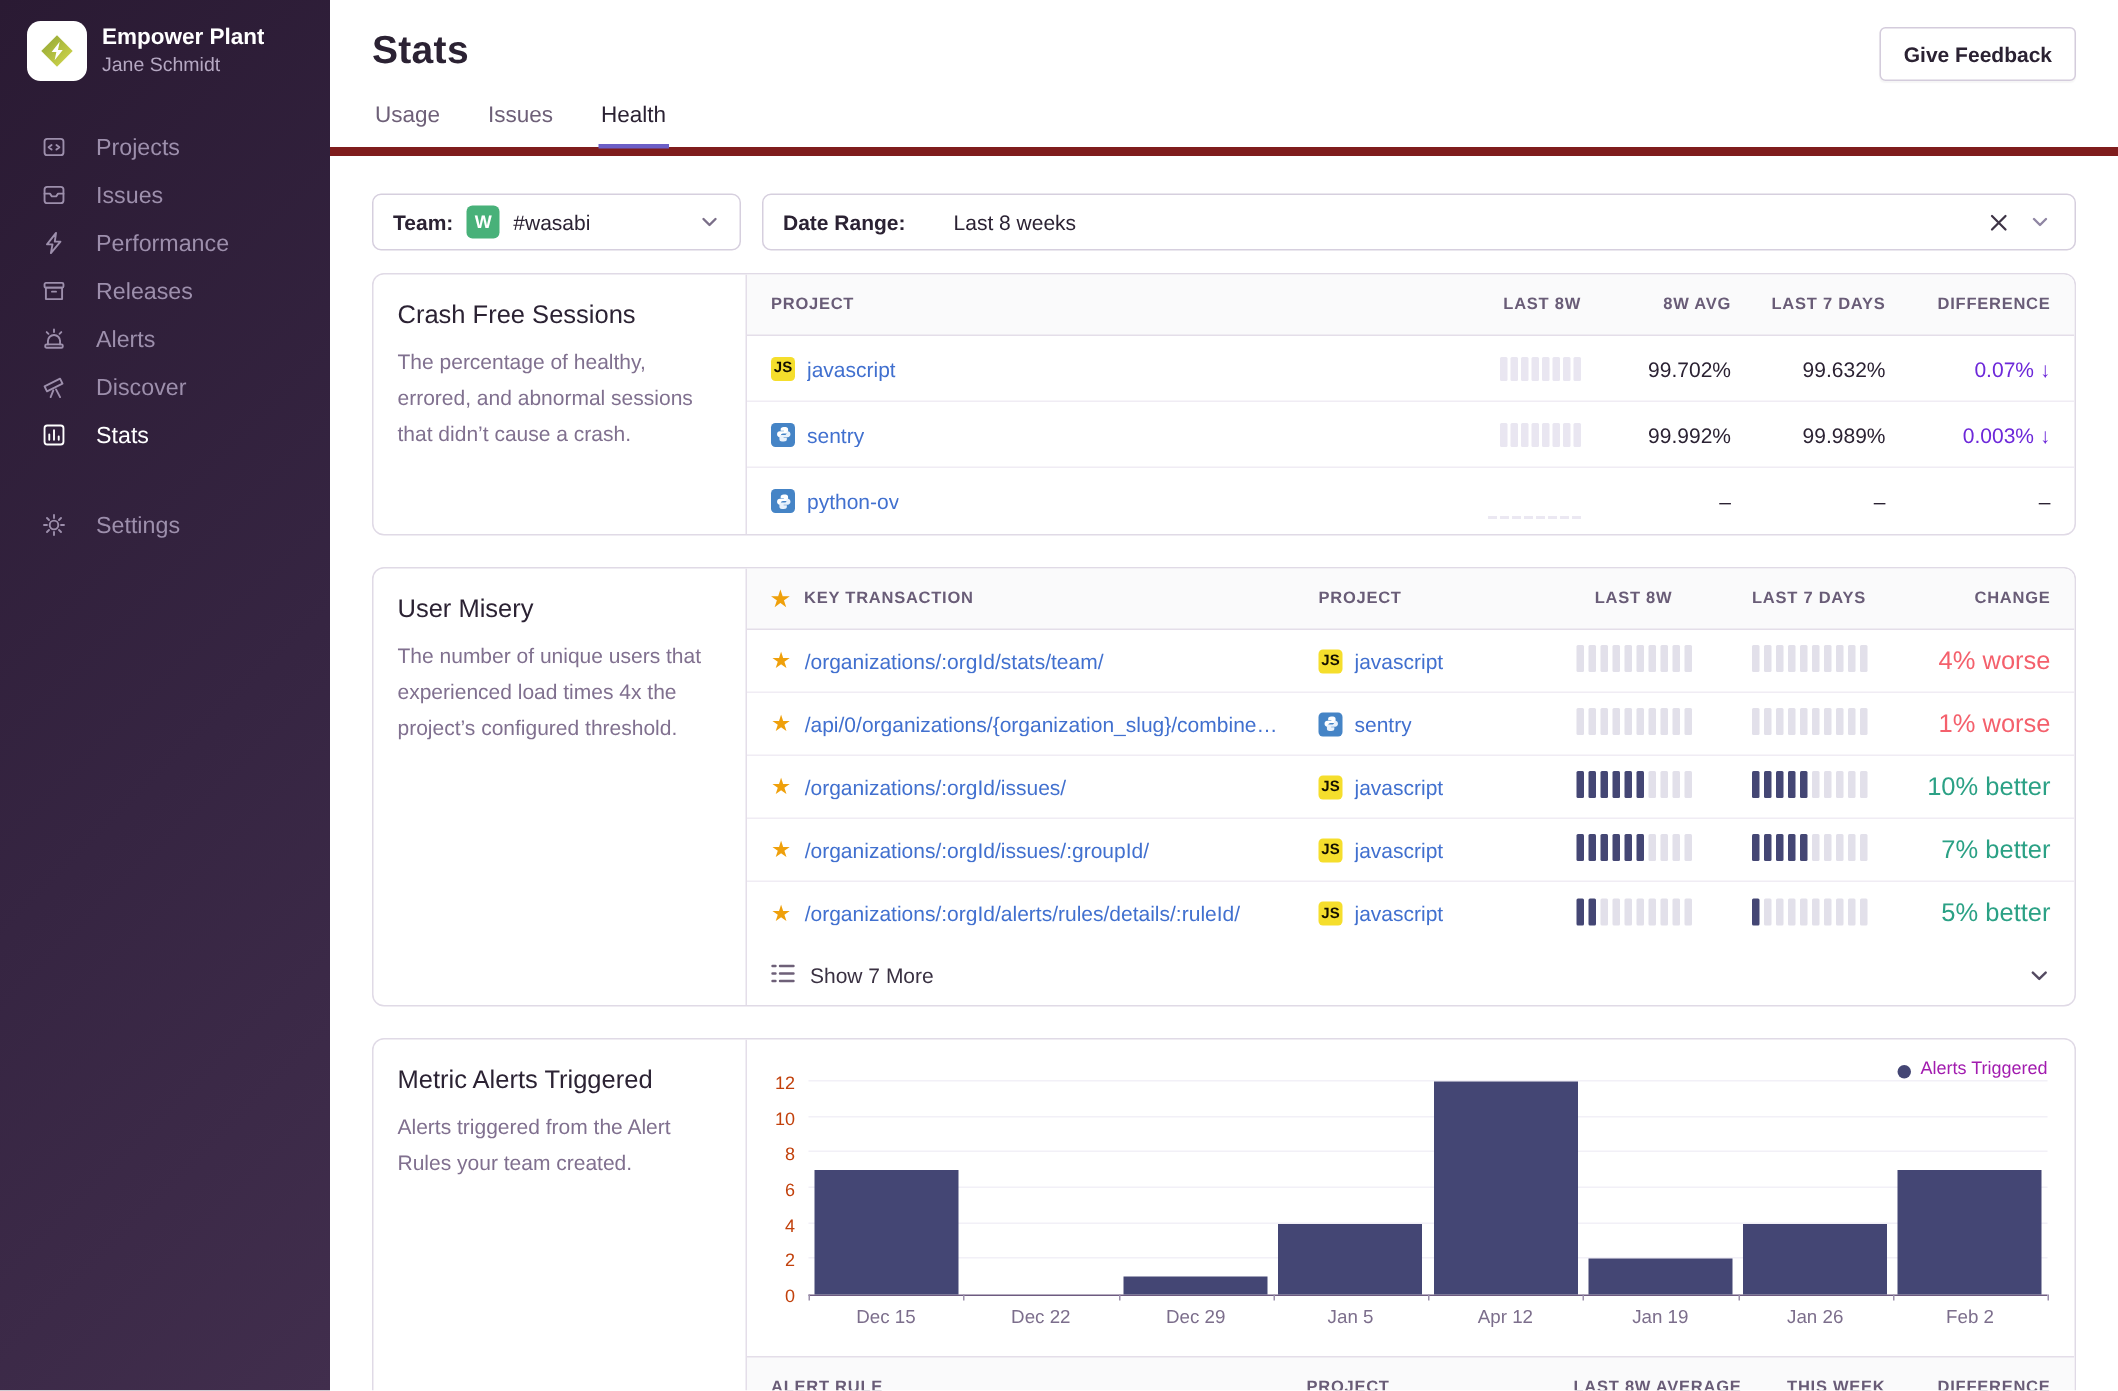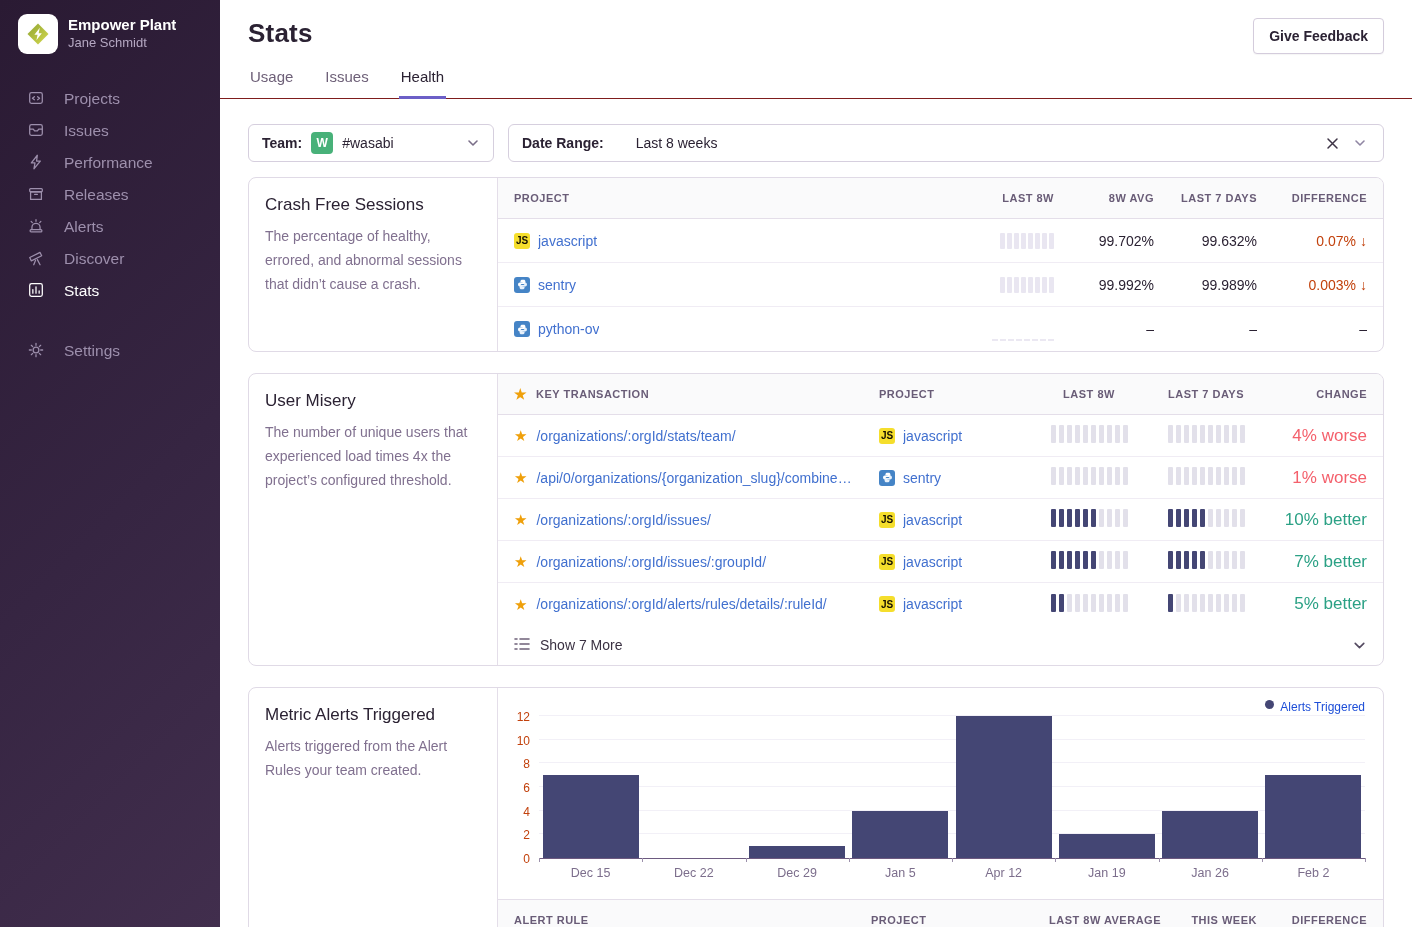--- a/index.html
+++ b/index.html
@@ -21,21 +21,21 @@
   .nav-item.gap { margin-top:28px; }
   .nav-icon { width:20px; height:20px; margin-right:18px; display:inline-flex; align-items:center; justify-content:center; }
   .nav-icon svg { width:18px; height:18px; }
 
   
   .main { flex:1; display:flex; flex-direction:column; min-width:0; }
   .page-header { display:flex; justify-content:space-between; align-items:flex-start; padding:18px 28px 0 28px; }
   .page-title { font-size:26px; font-weight:bold; color:#2b2233; letter-spacing:.2px; }
   .feedback-btn { background:#fff; border:1px solid #d4ccdc; border-radius:4px; padding:9px 15px; font-size:14px; font-weight:bold;
     color:#2b2233; cursor:pointer; box-shadow:0 1px 1px rgba(0,0,0,.04); font-family:inherit; }
-  .tabs { display:flex; padding:0 28px; margin-top:14px; border-bottom:1px solid #7f1d1d; }
+  .tabs { display:flex; padding:0 28px; margin-top:14px; border-bottom:6px solid #7f1d1d; }
   .tab { font-size:15px; color:#6e6078; padding:0 2px 11px 2px; margin-right:28px; cursor:pointer; border-bottom:3px solid transparent; margin-bottom:-1px; }
   .tab.active { color:#2b2233; border-bottom-color:#6c5fc7; }
 
   .content { flex:1; padding:25px 28px 0 28px; overflow:hidden; }
 
   
   .filters { display:flex; }
   .filter { height:38px; border:1px solid #d6cfde; border-radius:6px; background:#fff; display:flex; align-items:center; padding:0 13px; cursor:pointer; }
   .f-label { font-weight:bold; font-size:14px; color:#2b2233; }
   .f-value { font-size:14px; color:#2b2233; }
@@ -70,39 +70,39 @@
   .py-badge { width:16px; height:16px; border-radius:3px; background:#4584c6; display:inline-flex; align-items:center; justify-content:center; margin-right:8px; flex:0 0 16px; }
   .py-badge svg { width:11px; height:11px; }
 
   
   .crash-grid { grid-template-columns:minmax(0,1fr) 118px 100px 103px 110px; }
   .crash-row { height:44px; }
   .num { color:#2b2233; }
   .spark { display:inline-flex; align-items:flex-end; gap:2px; justify-content:flex-end; width:100%; height:20px; }
   .spark-bar { width:5px; height:16px; background:#e9e6f1; border-radius:1px; }
   .spark-dash { width:6px; height:2px; background:#ebe8f2; margin-bottom:-6px; }
-  .diff-down { color:#c2410c; }
+  .diff-down { color:#6d28d9; }
   .arrow { font-size:14px; }
 
   
   .misery-grid { grid-template-columns:minmax(0,1fr) 152px 116px 118px 102px; }
   .misery-row { height:42px; }
   .star { color:#efa00b; font-size:15px; margin-right:9px; flex:0 0 auto; line-height:1; cursor:pointer; }
   .tx-cell { display:flex; align-items:center; min-width:0; padding-right:14px; }
   .score { display:inline-flex; align-items:center; gap:3px; justify-content:center; width:100%; }
   .score i { width:5px; height:18px; border-radius:1px; background:#e2e0ea; }
   .score i.f { background:#444674; }
   .worse { color:#f4606c; } .better { color:#2ba185; }
   .change-cell { font-size:17px; }
   .showmore { display:flex; align-items:center; height:40px; padding:0 16px; font-size:14px; color:#3a3142; cursor:pointer; }
   .showmore .lbl { margin-left:10px; }
 
   
   .chart-area { position:relative; height:211px; padding:0 18px 0 10px; }
-  .legend { position:absolute; top:12px; right:18px; display:flex; align-items:flex-start; font-size:12px; color:#1d4ed8; }
+  .legend { position:absolute; top:12px; right:18px; display:flex; align-items:flex-end; font-size:12px; color:#a21caf; }
   .legend-dot { width:9px; height:9px; border-radius:50%; margin-right:6px; }
   .chart-flex { display:flex; padding-top:29px; }
   .y-axis { width:31px; position:relative; height:142px; flex:0 0 31px; }
   .y-lab { position:absolute; right:9px; font-size:12px; color:#c2410c; transform:translateY(50%); }
   .plot { flex:1; position:relative; height:142px; border-bottom:1px solid #6d5a80; }
   .gridline { position:absolute; left:0; right:0; height:1px; background:#f2f0f7; }
   .bars { position:absolute; left:0; right:0; top:0; bottom:0; display:flex; align-items:flex-end; }
   .bar-slot { flex:1; display:flex; justify-content:center; align-items:flex-end; height:100%; }
   .bar { width:93%; }
   .xtick { position:absolute; top:100%; width:1px; height:4px; background:#9c90ab; }

